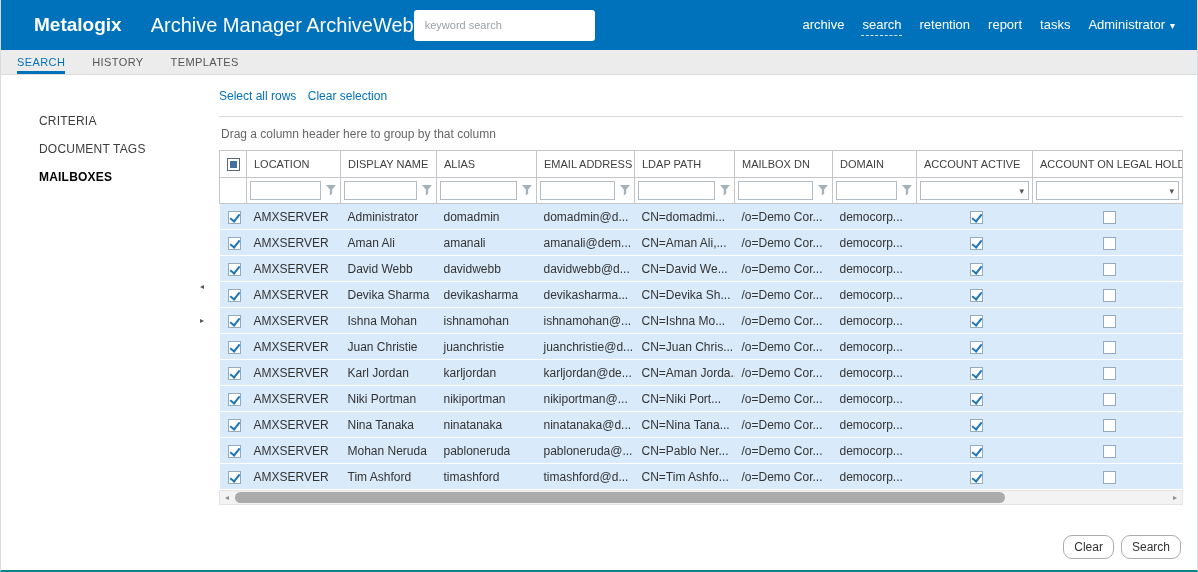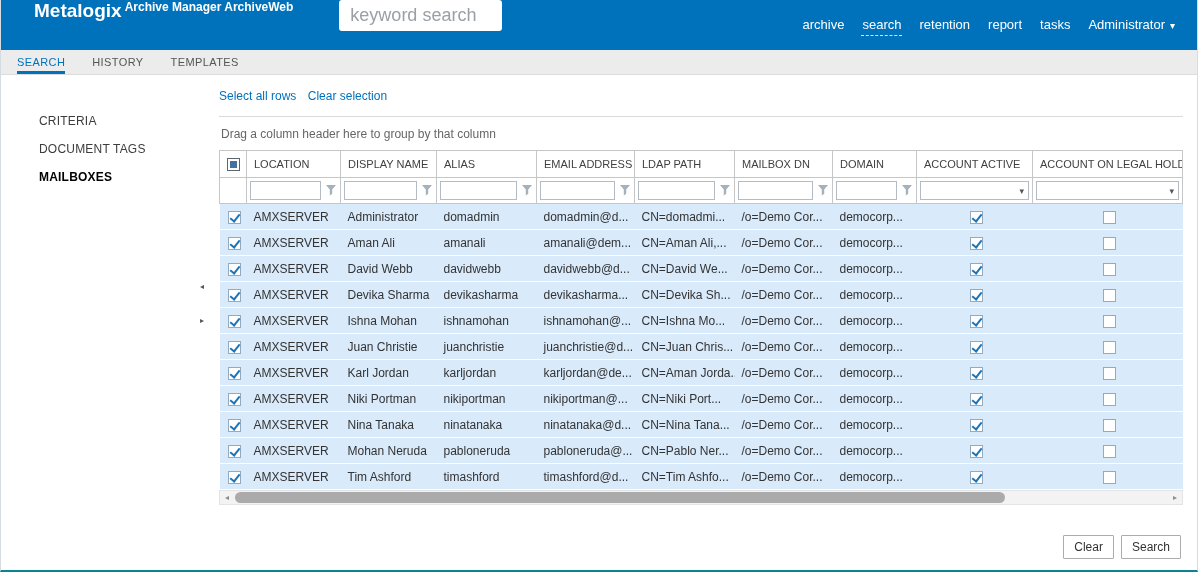--- a/index.html
+++ b/index.html
@@ -1,24 +1,24 @@
 <!DOCTYPE html>
 <html style="--accent: #0072bc; --link: #0072bc; --teal: #0c8391; --row-selected: #d9eafb;"><head>
 <meta charset="utf-8">
 <style>
   *{margin:0;padding:0;box-sizing:border-box;}
   body{font-family:"Liberation Sans",sans-serif;background:#fff;}
   .page{width:1198px;height:572px;position:relative;overflow:hidden;background:#fff;
         border-left:1px solid #d5dbe0;border-right:1px solid #d5dbe0;border-bottom:2px solid var(--teal,#0c8391);}
   
-  .topbar{height:50px;background:var(--accent,#0072bc);display:flex;color:#fff;}
+  .topbar{height:50px;background:var(--accent,#0072bc);display:flex;align-items:center;color:#fff;}
   .brand{font-size:19px;font-weight:bold;margin-left:33px;}
-  .app-title{font-size:12px;margin-left:3px;font-weight:700;}
-  .kw-search{margin-left:46px;width:163px;height:31px;border:none;border-radius:3px;padding:0 11px;
-             font-size:18px;color:#333;outline:none;background:#fff;}
+  .app-title{font-size:20px;margin-left:29px;font-weight:400;}
+  .kw-search{width:181px;height:31px;border:none;border-radius:3px;padding:0 11px;
+             font-size:11px;color:#333;outline:none;background:#fff;}
   .kw-search::placeholder{color:#9aa0a6;}
   .topnav{margin-left:auto;display:flex;align-items:center;gap:16px;padding-right:21px;font-size:13px;}
   .nav-item{color:#fff;cursor:pointer;text-decoration:none;padding:3px 1px;border-bottom:1px solid transparent;white-space:nowrap;}
   .nav-item.active{border-bottom:1px dashed #cfe6f7;}
   .nav-caret{font-size:10px;margin-left:5px;display:inline-block;}
   
   .tabbar{height:25px;background:#ececec;border-bottom:1px solid #dcdcdc;display:flex;align-items:stretch;
           padding-left:16px;gap:27px;}
   .tab{font-size:11px;color:#555;display:flex;align-items:center;cursor:pointer;letter-spacing:.4px;
        border-bottom:3px solid transparent;padding-top:2px;}
@@ -61,21 +61,21 @@
   .fselect .nav-caret{font-size:9px;margin:0;}
   
   .hscroll{height:15px;background:#f3f3f3;border:1px solid #e4e4e4;position:relative;}
   .hs-arrow{position:absolute;top:0;height:13px;width:14px;display:flex;align-items:center;justify-content:center;
             color:#8b8b8b;font-size:8px;cursor:pointer;}
   .hs-arrow.left{left:0;}
   .hs-arrow.right{right:0;}
   .hs-thumb{position:absolute;top:1px;left:15px;width:80%;height:11px;background:#ababab;border-radius:7px;cursor:grab;}
   
   .footer-btns{position:absolute;right:16px;bottom:11px;display:flex;gap:7px;}
-  .btn{padding:4px 10px;font-size:12px;color:#333;background:#fff;border:1px solid #acacac;border-radius:1px;
+  .btn{padding:4px 10px;font-size:12px;color:#333;background:#fff;border:1px solid #acacac;border-radius:9px;
        cursor:pointer;font-family:inherit;margin-top:11px;}
 </style>
 </head>
 <body>
 
 <div class="page">
 
   <header class="topbar">
     <span class="brand">Metalogix</span>
     <span class="app-title">Archive Manager ArchiveWeb</span>

